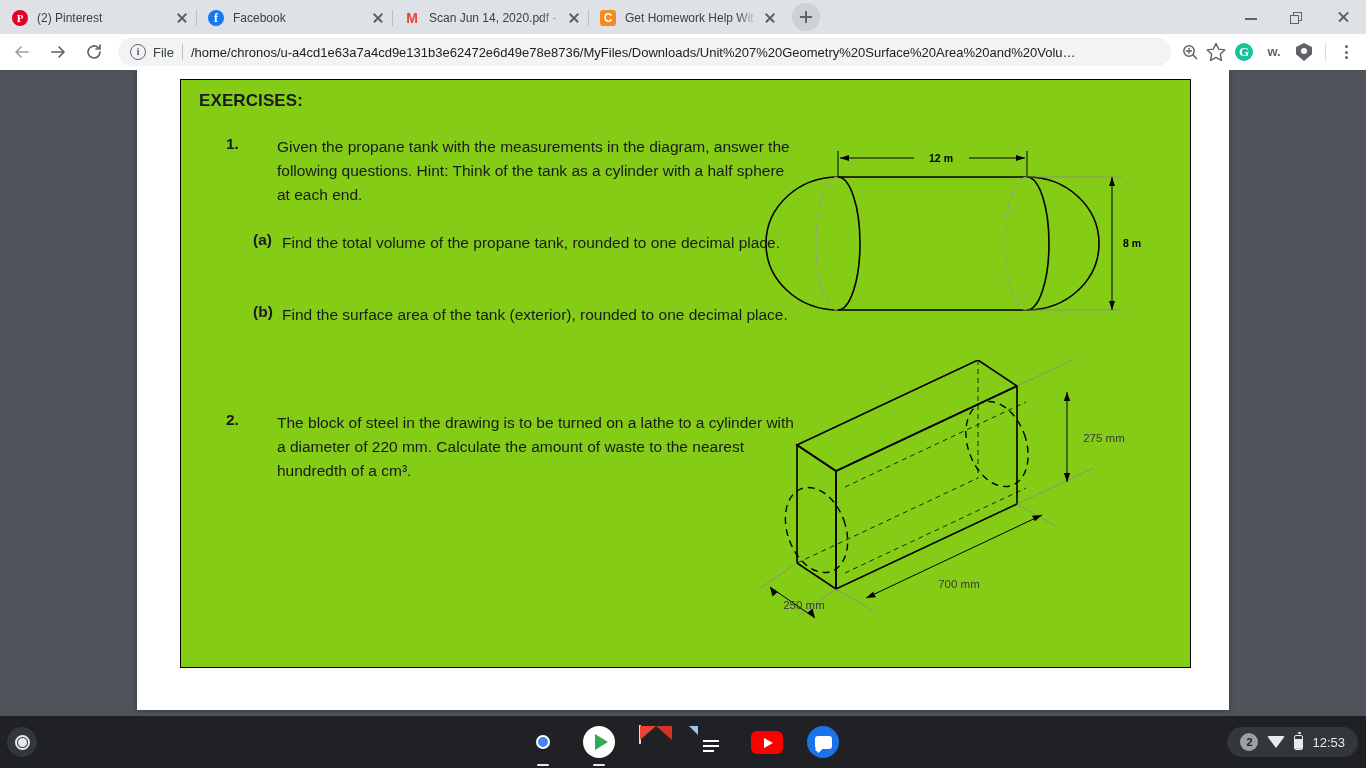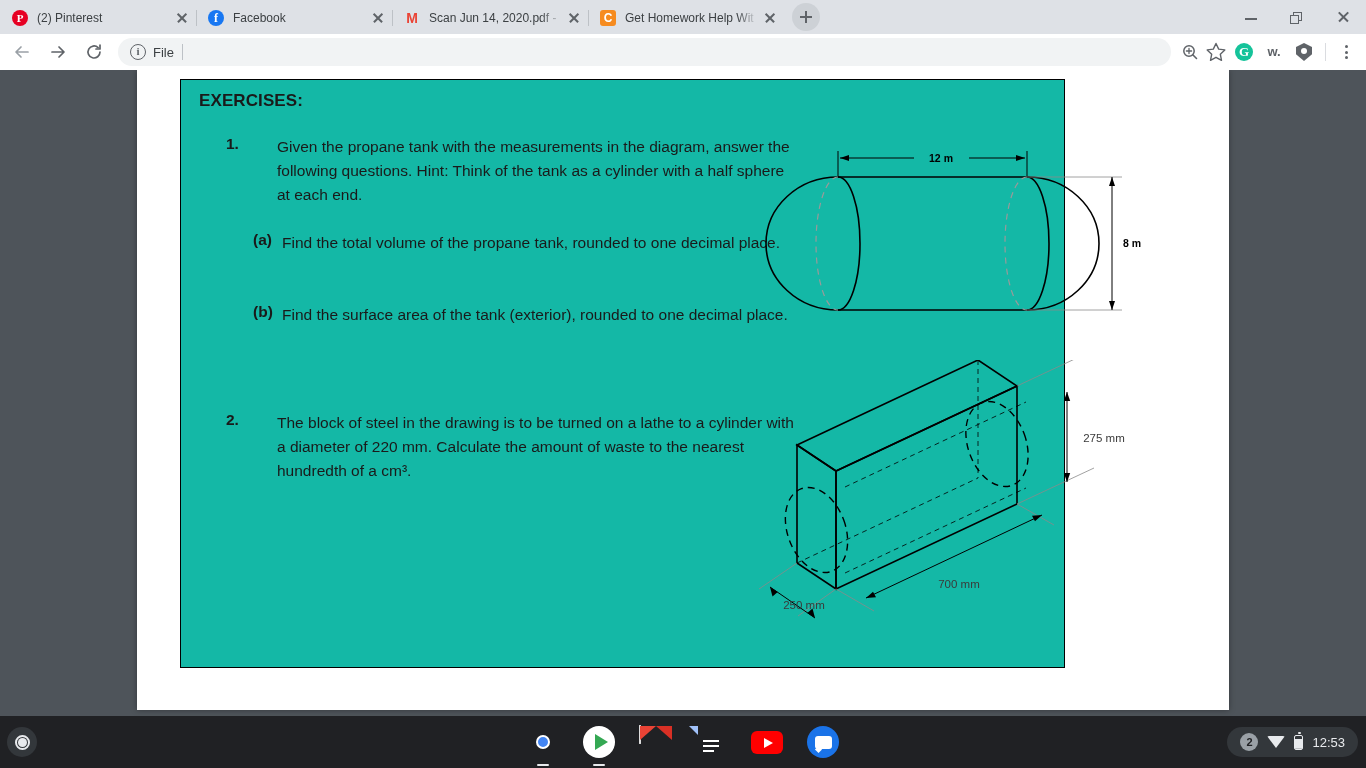--- a/index.html
+++ b/index.html
@@ -252,25 +252,25 @@
     position: absolute;
     left: 137px; top: 0;
     width: 1092px;
     height: 640px;
     background: #ffffff;
     box-shadow: 0 0 6px rgba(0,0,0,.35);
   }
   #docbox {
     position: absolute;
     left: 43px; top: 9px;
-    width: 885px;
+    width: 1011px;
     height: 589px;
     border: 1.5px solid #000;
     box-sizing: border-box;
-    background: #14b8a6;
+    background: #84cc16;
   }
   #doc-inner { position: relative; width: 100%; height: 100%; }
 
   #exercises-heading {
     position: absolute;
     left: 18px; top: 11px;
     font-size: 17px;
     font-weight: bold;
     color: #1a1a1a;
     letter-spacing: .1px;
@@ -536,20 +536,21 @@
       <svg width="20" height="20" viewBox="0 0 20 20">
           <path d="M16 10a6 6 0 1 1-1.9-4.4" stroke="#5f6368" stroke-width="1.7" fill="none" stroke-linecap="round"></path>
           <path d="M16 3 v4 h-4" stroke="#5f6368" stroke-width="1.7" fill="none" stroke-linecap="round" stroke-linejoin="round"></path>
         </svg>
     </div>
 
     <div id="omnibox">
       <span id="info-icon">i</span>
       <span id="file-label">File</span>
       <span id="omni-div"></span>
+      <span id="url-text">/home/chronos/u-a4cd1e63a7a4cd9e131b3e62472e6d49e78e8736/MyFiles/Downloads/Unit%207%20Geometry%20Surface%20Area%20and%20Volu…</span>
     </div>
 
     <div class="omni-icon">
       <svg width="26" height="26" viewBox="0 0 26 26">
           <circle cx="12" cy="12" r="5.2" stroke="#5f6368" stroke-width="1.5" fill="none"></circle>
           <path d="M15.8 15.8 L19.5 19.5" stroke="#5f6368" stroke-width="1.6" stroke-linecap="round"></path>
           <path d="M9.4 12 h5.2 M12 9.4 v5.2" stroke="#5f6368" stroke-width="1.3" stroke-linecap="round"></path>
         </svg>
     </div>
     <div class="omni-icon">

